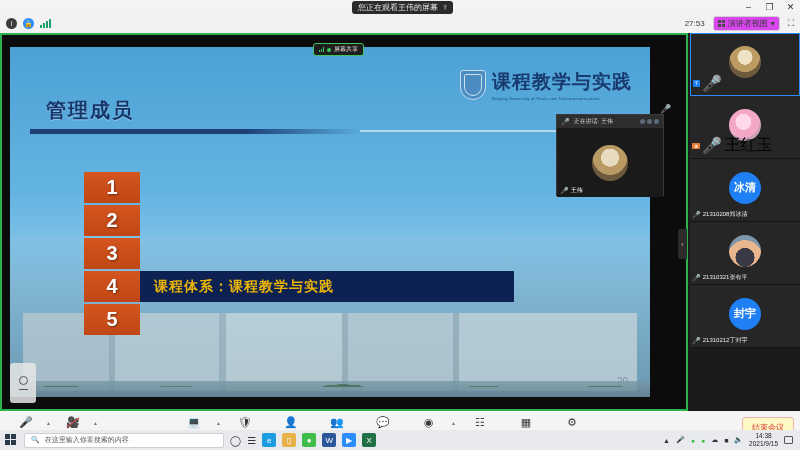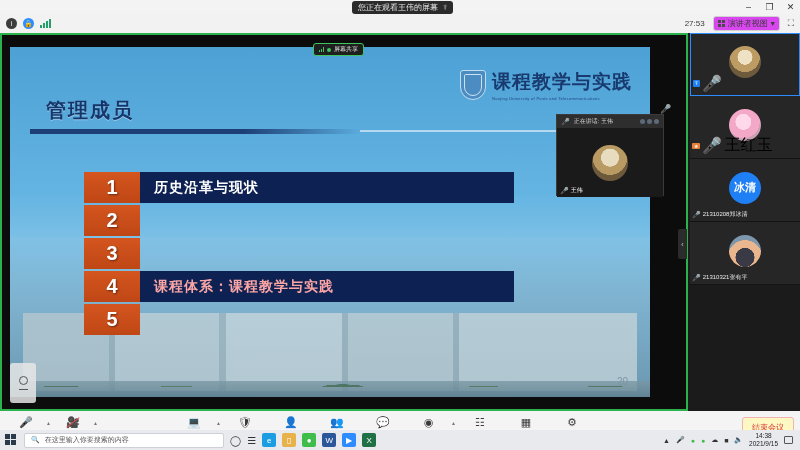--- a/index.html
+++ b/index.html
@@ -86,21 +86,21 @@
   .logo-cn { font-size:19px; color:#16356a; font-weight:bold; letter-spacing:1px; font-family:"Liberation Serif",serif; }
   .logo-en { font-size:4px; color:#1d4077; letter-spacing:.3px; margin-top:1px;}
 
   .list { position:absolute; left:74px; top:125px; width:430px; }
   .row { display:flex; height:31px; margin-bottom:2px; align-items:stretch; }
   .row .num { width:56px; background:linear-gradient(180deg,#d4551f,#bf4715); color:#fff; font-size:20px; font-weight:bold;
               display:flex; align-items:center; justify-content:center; font-family:"Liberation Sans",sans-serif;
               text-shadow:1px 1px 2px rgba(0,0,0,.45); }
   .row .txt { flex:1; background:#0d2253; display:flex; align-items:center; padding-left:14px;
               color:#fff; font-size:14px; font-weight:bold; letter-spacing:1px; }
-  .row.hl .txt { color:#fca5a5; }
+  .row.hl .txt { color:#eab308; }
 
   
   .float-win { position:absolute; left:556px; top:100px; width:108px; height:82px; background:#242424;
                border:1px solid #3a3a3a; z-index:25; }
   .fw-head { height:13px; background:#2e2e2e; display:flex; align-items:center; gap:4px; padding:0 4px; color:#d8d8d8; font-size:6px;}
   .fw-head .mic { color:#3ec55f; font-size:7px; }
   .fw-dots { margin-left:auto; display:flex; gap:2px; }
   .fw-dots b { width:5px; height:5px; border-radius:50%; background:#5c6a7a; display:block;}
   .fw-body { position:relative; height:69px; background:#1a1a1a; display:flex; align-items:center; justify-content:center;}
   .fw-ava { width:36px; height:36px; border-radius:50%;
@@ -240,21 +240,20 @@
           <div class="logo-shield"></div>
           <div class="logo-txt">
             <div class="logo-cn">课程教学与实践</div>
             <div class="logo-en">Nanjing University of Posts and Telecommunications</div>
           </div>
         </div>
 
         <div class="list">
           <div class="row">
             <div class="num">1</div>
-            <div class="txt">历史沿革与现状</div>
           </div>
           <div class="row">
             <div class="num">2</div>
           </div>
           <div class="row">
             <div class="num">3</div>
           </div>
           <div class="row hl">
             <div class="num">4</div>
             <div class="txt">课程体系：课程教学与实践</div>
@@ -324,20 +323,27 @@
       </div>
 
       <div class="tile">
         <div class="ava ava-photo3"></div>
         <div class="nm">
           <span class="mic off">🎤</span>
           <span>21310321张有平</span>
         </div>
       </div>
 
+      <div class="tile">
+        <div class="ava ava-blue">封宇</div>
+        <div class="nm">
+          <span class="mic off">🎤</span>
+          <span>21310212丁封宇</span>
+        </div>
+      </div>
 
     </div>
 
     <div class="toolbar">
       <div class="tb-left">
         <div class="tb-item">
           <div class="tb-ico">🎤</div>
           <div>静音</div>
         </div>
         <span class="caret">▲</span>

